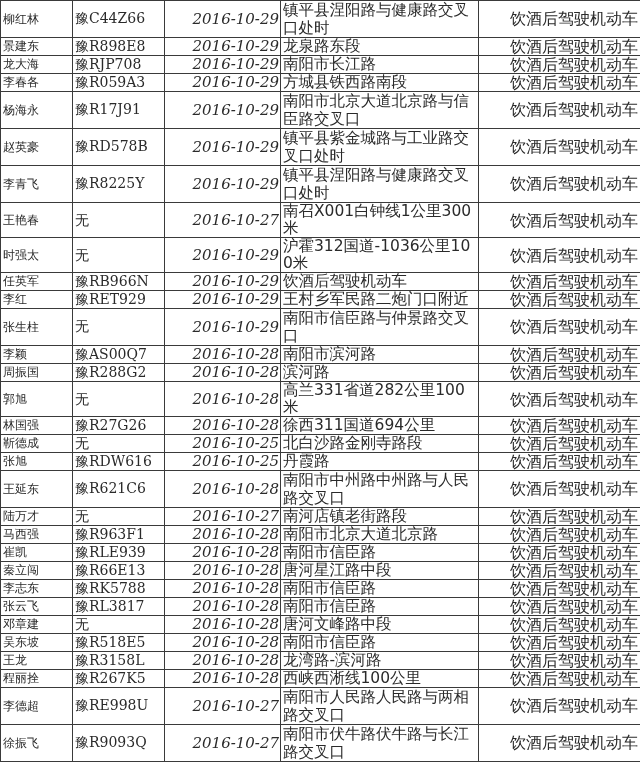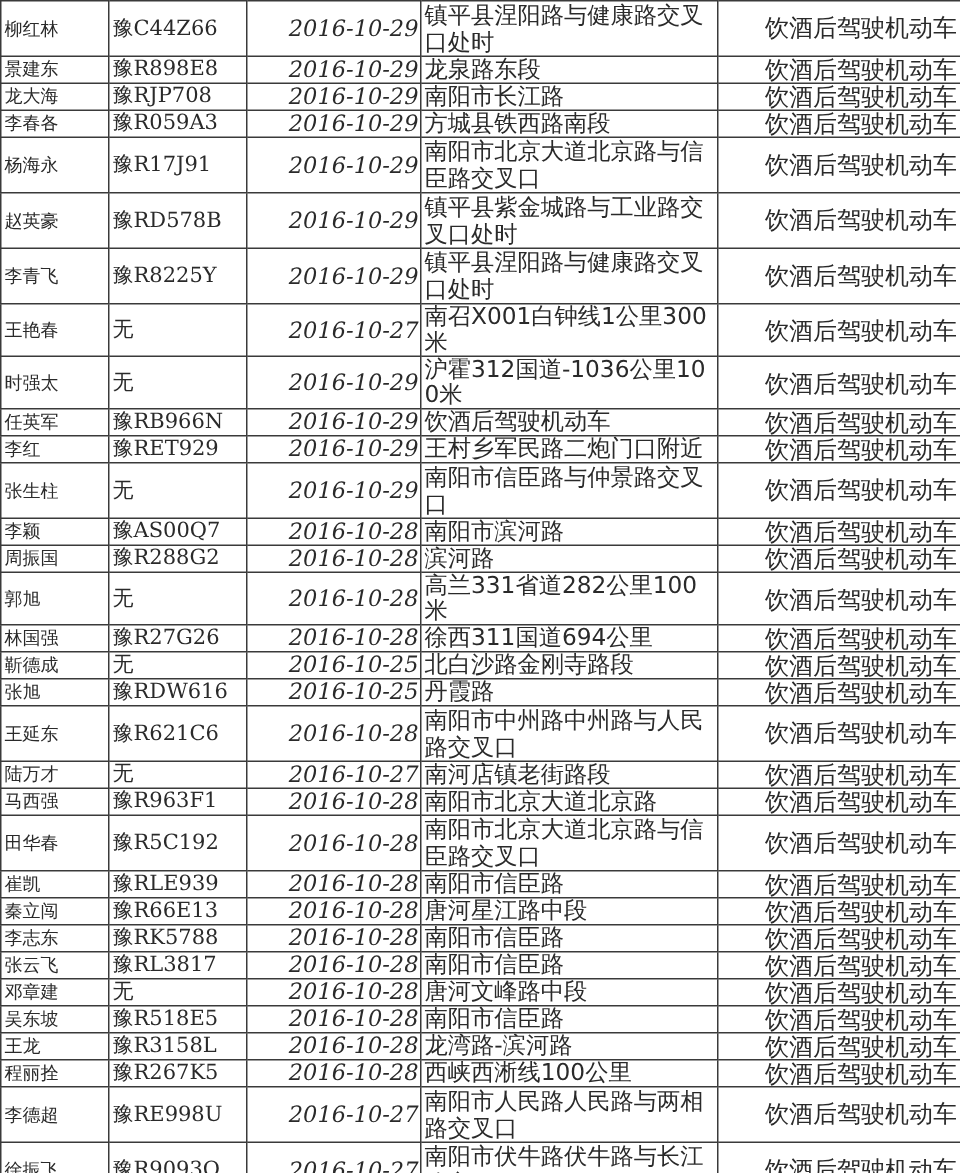--- a/index.html
+++ b/index.html
@@ -178,27 +178,20 @@
     <td class="c-place">南河店镇老街路段</td>
     <td class="c-offense">饮酒后驾驶机动车</td>
   </tr>
       <tr class="single">
     <td class="c-name">马西强</td>
     <td class="c-plate">豫R963F1</td>
     <td class="c-date">2016-10-28</td>
     <td class="c-place">南阳市北京大道北京路</td>
     <td class="c-offense">饮酒后驾驶机动车</td>
   </tr>
-      <tr class="double">
-    <td class="c-name">田华春</td>
-    <td class="c-plate">豫R5C192</td>
-    <td class="c-date">2016-10-28</td>
-    <td class="c-place">南阳市北京大道北京路与信臣路交叉口</td>
-    <td class="c-offense">饮酒后驾驶机动车</td>
-  </tr>
       <tr class="single">
     <td class="c-name">崔凯</td>
     <td class="c-plate">豫RLE939</td>
     <td class="c-date">2016-10-28</td>
     <td class="c-place">南阳市信臣路</td>
     <td class="c-offense">饮酒后驾驶机动车</td>
   </tr>
       <tr class="single">
     <td class="c-name">秦立闯</td>
     <td class="c-plate">豫R66E13</td>

